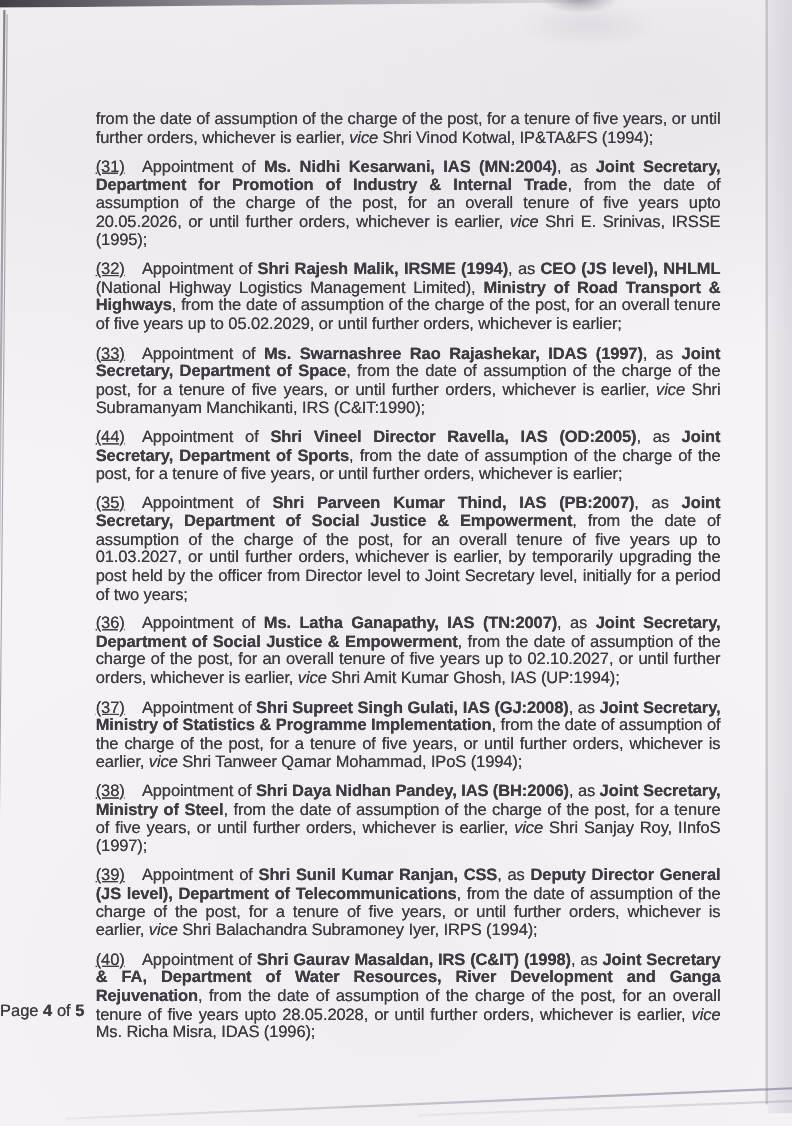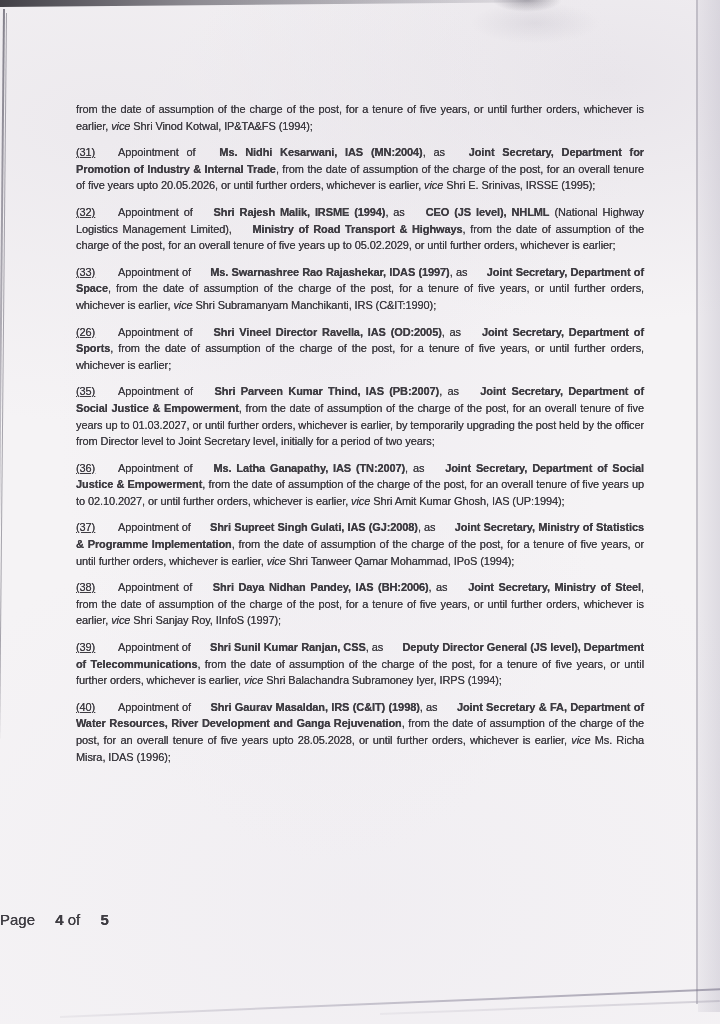--- a/index.html
+++ b/index.html
@@ -68,30 +68,30 @@
   }
   .edge-bottom-2 {
     left: 380px; top: 1013px; width: 340px; height: 1.5px;
     background: linear-gradient(to right, rgba(150,145,162,0.10), rgba(150,145,162,0.35));
     transform: rotate(-2.2deg); transform-origin: left center;
   }
 
   
   .doc {
     position: absolute;
-    left: 76px; top: 101px; width: 568px;
-    font-size: 11px;
+    left: 87px; top: 101px; width: 568px;
+    font-size: 15px;
     line-height: 16.6px;
     letter-spacing: -0.1px;
     text-align: justify;
     text-shadow: 0 0 0.3px currentColor;
   }
   .para { margin: 0 0 10px 0; }
   .para-num { display: inline-block; width: 42px; text-decoration: underline; }
-  .b { font-weight: bold; margin-left: 16px; }
+  .b { font-weight: bold; }
   .i { font-style: italic; }
 
   .footer {
     position: absolute;
     top: 912px; left: 0; width: 700px;
     text-align: left;
     font-size: 15px;
     line-height: 16px;
     text-shadow: 0 0 0.3px currentColor;
   }
@@ -109,21 +109,21 @@
   <div class="artifact shade-right"></div>
   <div class="artifact line-right"></div>
   <div class="artifact edge-bottom"></div>
   <div class="artifact edge-bottom-2"></div>
 
   <div class="doc">
       <p class="para"><span>from the date of assumption of the charge of the post, for a tenure of five years, or until further orders, whichever is earlier, </span><span class="i">vice</span><span> Shri Vinod Kotwal, IP&amp;TA&amp;FS (1994);</span></p>
       <p class="para"><span class="para-num">(31)</span><span>Appointment of </span><span class="b">Ms. Nidhi Kesarwani, IAS (MN:2004)</span><span>, as </span><span class="b">Joint Secretary, Department for Promotion of Industry &amp; Internal Trade</span><span>, from the date of assumption of the charge of the post, for an overall tenure of five years upto 20.05.2026, or until further orders, whichever is earlier, </span><span class="i">vice</span><span> Shri E. Srinivas, IRSSE (1995);</span></p>
       <p class="para"><span class="para-num">(32)</span><span>Appointment of </span><span class="b">Shri Rajesh Malik, IRSME (1994)</span><span>, as </span><span class="b">CEO (JS level), NHLML</span><span> (National Highway Logistics Management Limited), </span><span class="b">Ministry of Road Transport &amp; Highways</span><span>, from the date of assumption of the charge of the post, for an overall tenure of five years up to 05.02.2029, or until further orders, whichever is earlier;</span></p>
       <p class="para"><span class="para-num">(33)</span><span>Appointment of </span><span class="b">Ms. Swarnashree Rao Rajashekar, IDAS (1997)</span><span>, as </span><span class="b">Joint Secretary, Department of Space</span><span>, from the date of assumption of the charge of the post, for a tenure of five years, or until further orders, whichever is earlier, </span><span class="i">vice</span><span> Shri Subramanyam Manchikanti, IRS (C&amp;IT:1990);</span></p>
-      <p class="para"><span class="para-num">(26)</span><span>Appointment of </span><span class="b">Shri Vineel Director Ravella, IAS (OD:2005)</span><span>, as </span><span class="b">Joint Secretary, Department of Sports</span><span>, from the date of assumption of the charge of the post, for a tenure of five years, or until further orders, whichever is earlier;</span></p>
+      <p class="para"><span class="para-num">(44)</span><span>Appointment of </span><span class="b">Shri Vineel Director Ravella, IAS (OD:2005)</span><span>, as </span><span class="b">Joint Secretary, Department of Sports</span><span>, from the date of assumption of the charge of the post, for a tenure of five years, or until further orders, whichever is earlier;</span></p>
       <p class="para"><span class="para-num">(35)</span><span>Appointment of </span><span class="b">Shri Parveen Kumar Thind, IAS (PB:2007)</span><span>, as </span><span class="b">Joint Secretary, Department of Social Justice &amp; Empowerment</span><span>, from the date of assumption of the charge of the post, for an overall tenure of five years up to 01.03.2027, or until further orders, whichever is earlier, by temporarily upgrading the post held by the officer from Director level to Joint Secretary level, initially for a period of two years;</span></p>
       <p class="para"><span class="para-num">(36)</span><span>Appointment of </span><span class="b">Ms. Latha Ganapathy, IAS (TN:2007)</span><span>, as </span><span class="b">Joint Secretary, Department of Social Justice &amp; Empowerment</span><span>, from the date of assumption of the charge of the post, for an overall tenure of five years up to 02.10.2027, or until further orders, whichever is earlier, </span><span class="i">vice</span><span> Shri Amit Kumar Ghosh, IAS (UP:1994);</span></p>
       <p class="para"><span class="para-num">(37)</span><span>Appointment of </span><span class="b">Shri Supreet Singh Gulati, IAS (GJ:2008)</span><span>, as </span><span class="b">Joint Secretary, Ministry of Statistics &amp; Programme Implementation</span><span>, from the date of assumption of the charge of the post, for a tenure of five years, or until further orders, whichever is earlier, </span><span class="i">vice</span><span> Shri Tanweer Qamar Mohammad, IPoS (1994);</span></p>
       <p class="para"><span class="para-num">(38)</span><span>Appointment of </span><span class="b">Shri Daya Nidhan Pandey, IAS (BH:2006)</span><span>, as </span><span class="b">Joint Secretary, Ministry of Steel</span><span>, from the date of assumption of the charge of the post, for a tenure of five years, or until further orders, whichever is earlier, </span><span class="i">vice</span><span> Shri Sanjay Roy, IInfoS (1997);</span></p>
       <p class="para"><span class="para-num">(39)</span><span>Appointment of </span><span class="b">Shri Sunil Kumar Ranjan, CSS</span><span>, as </span><span class="b">Deputy Director General (JS level), Department of Telecommunications</span><span>, from the date of assumption of the charge of the post, for a tenure of five years, or until further orders, whichever is earlier, </span><span class="i">vice</span><span> Shri Balachandra Subramoney Iyer, IRPS (1994);</span></p>
       <p class="para"><span class="para-num">(40)</span><span>Appointment of </span><span class="b">Shri Gaurav Masaldan, IRS (C&amp;IT) (1998)</span><span>, as </span><span class="b">Joint Secretary &amp; FA, Department of Water Resources, River Development and Ganga Rejuvenation</span><span>, from the date of assumption of the charge of the post, for an overall tenure of five years upto 28.05.2028, or until further orders, whichever is earlier, </span><span class="i">vice</span><span> Ms. Richa Misra, IDAS (1996);</span></p>
     </div>
 
   <div class="footer">
     <span><span>Page </span><span class="b">4</span><span> of </span><span class="b">5</span></span>

